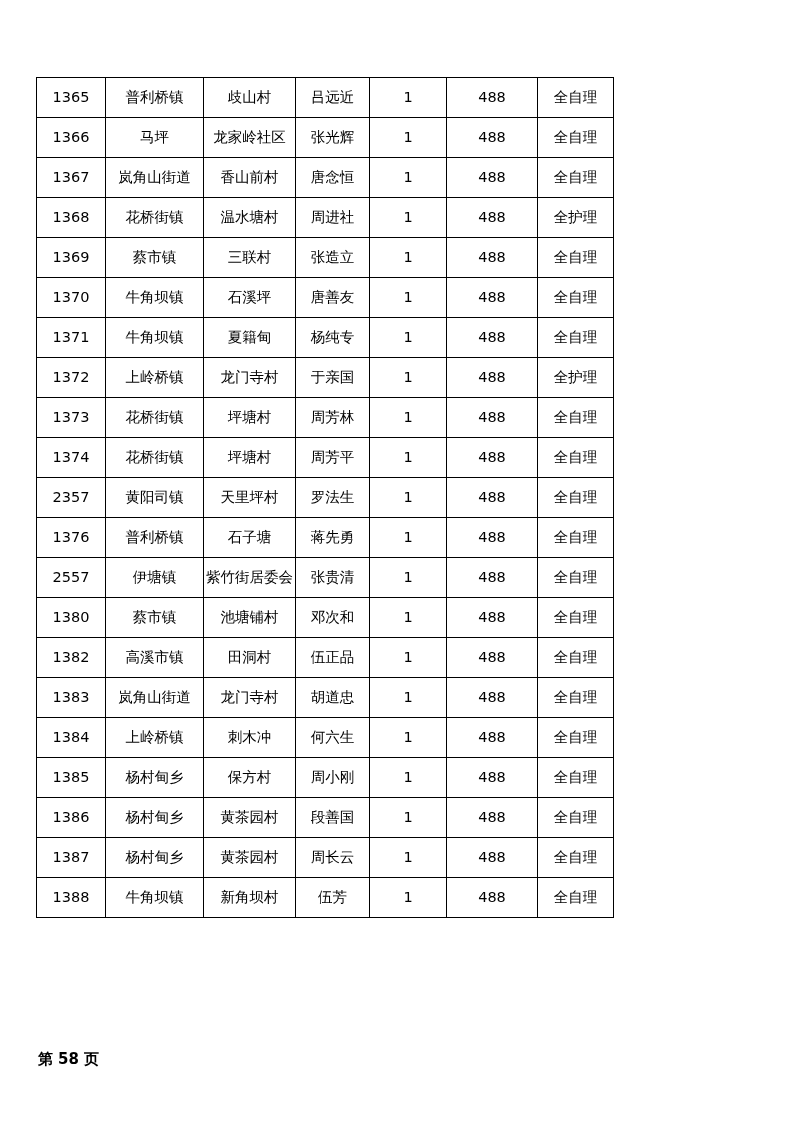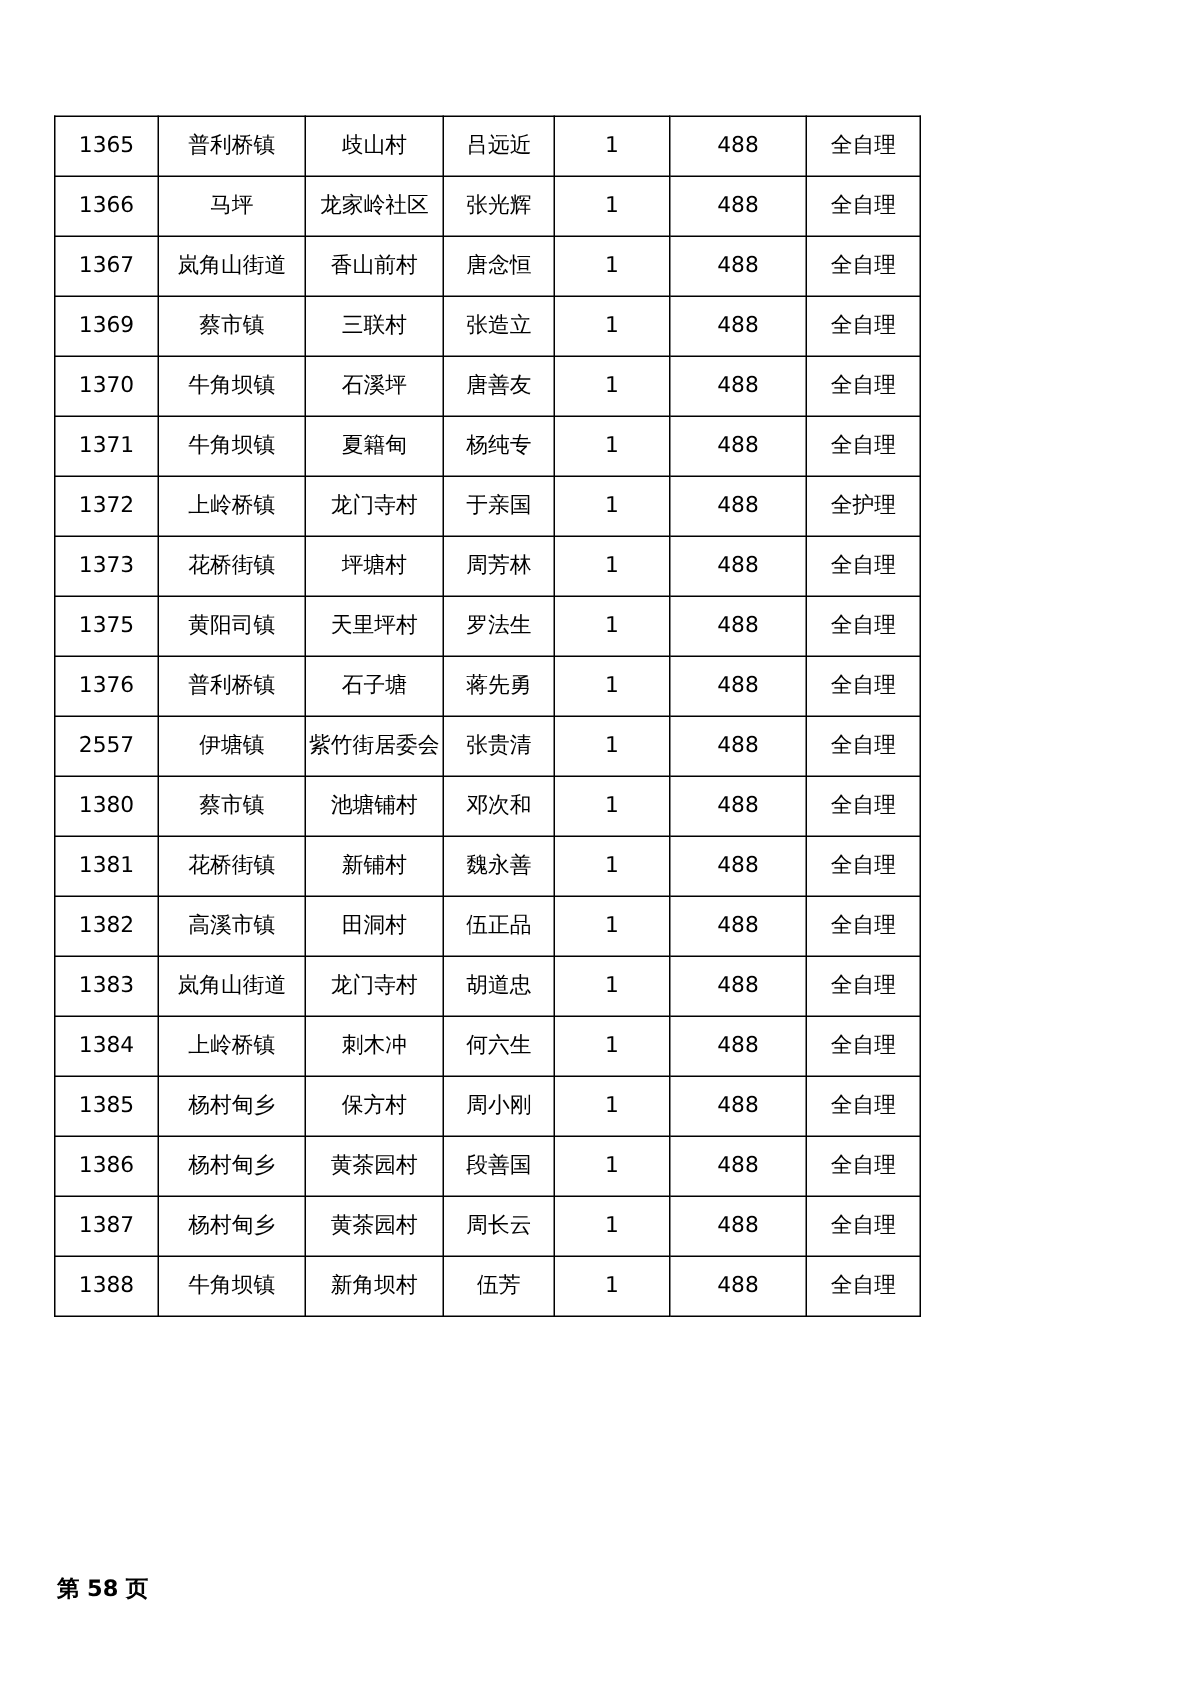--- a/index.html
+++ b/index.html
@@ -109,20 +109,29 @@
           <tr>
             <td class="idx">1367</td>
             <td class="town">岚角山街道</td>
             <td class="village">香山前村</td>
             <td class="name">唐念恒</td>
             <td class="count">1</td>
             <td class="amount">488</td>
             <td class="care">全自理</td>
           </tr>
           <tr>
+            <td class="idx">1368</td>
+            <td class="town">花桥街镇</td>
+            <td class="village">温水塘村</td>
+            <td class="name">周进社</td>
+            <td class="count">1</td>
+            <td class="amount">488</td>
+            <td class="care">全护理</td>
+          </tr>
+          <tr>
             <td class="idx">1369</td>
             <td class="town">蔡市镇</td>
             <td class="village">三联村</td>
             <td class="name">张造立</td>
             <td class="count">1</td>
             <td class="amount">488</td>
             <td class="care">全自理</td>
           </tr>
           <tr>
             <td class="idx">1370</td>
@@ -154,21 +163,30 @@
           <tr>
             <td class="idx">1373</td>
             <td class="town">花桥街镇</td>
             <td class="village">坪塘村</td>
             <td class="name">周芳林</td>
             <td class="count">1</td>
             <td class="amount">488</td>
             <td class="care">全自理</td>
           </tr>
           <tr>
-            <td class="idx">1375</td>
+            <td class="idx">1374</td>
+            <td class="town">花桥街镇</td>
+            <td class="village">坪塘村</td>
+            <td class="name">周芳平</td>
+            <td class="count">1</td>
+            <td class="amount">488</td>
+            <td class="care">全自理</td>
+          </tr>
+          <tr>
+            <td class="idx">2357</td>
             <td class="town">黄阳司镇</td>
             <td class="village">天里坪村</td>
             <td class="name">罗法生</td>
             <td class="count">1</td>
             <td class="amount">488</td>
             <td class="care">全自理</td>
           </tr>
           <tr>
             <td class="idx">1376</td>
             <td class="town">普利桥镇</td>
@@ -190,29 +208,20 @@
           <tr>
             <td class="idx">1380</td>
             <td class="town">蔡市镇</td>
             <td class="village">池塘铺村</td>
             <td class="name">邓次和</td>
             <td class="count">1</td>
             <td class="amount">488</td>
             <td class="care">全自理</td>
           </tr>
           <tr>
-            <td class="idx">1381</td>
-            <td class="town">花桥街镇</td>
-            <td class="village">新铺村</td>
-            <td class="name">魏永善</td>
-            <td class="count">1</td>
-            <td class="amount">488</td>
-            <td class="care">全自理</td>
-          </tr>
-          <tr>
             <td class="idx">1382</td>
             <td class="town">高溪市镇</td>
             <td class="village">田洞村</td>
             <td class="name">伍正品</td>
             <td class="count">1</td>
             <td class="amount">488</td>
             <td class="care">全自理</td>
           </tr>
           <tr>
             <td class="idx">1383</td>

